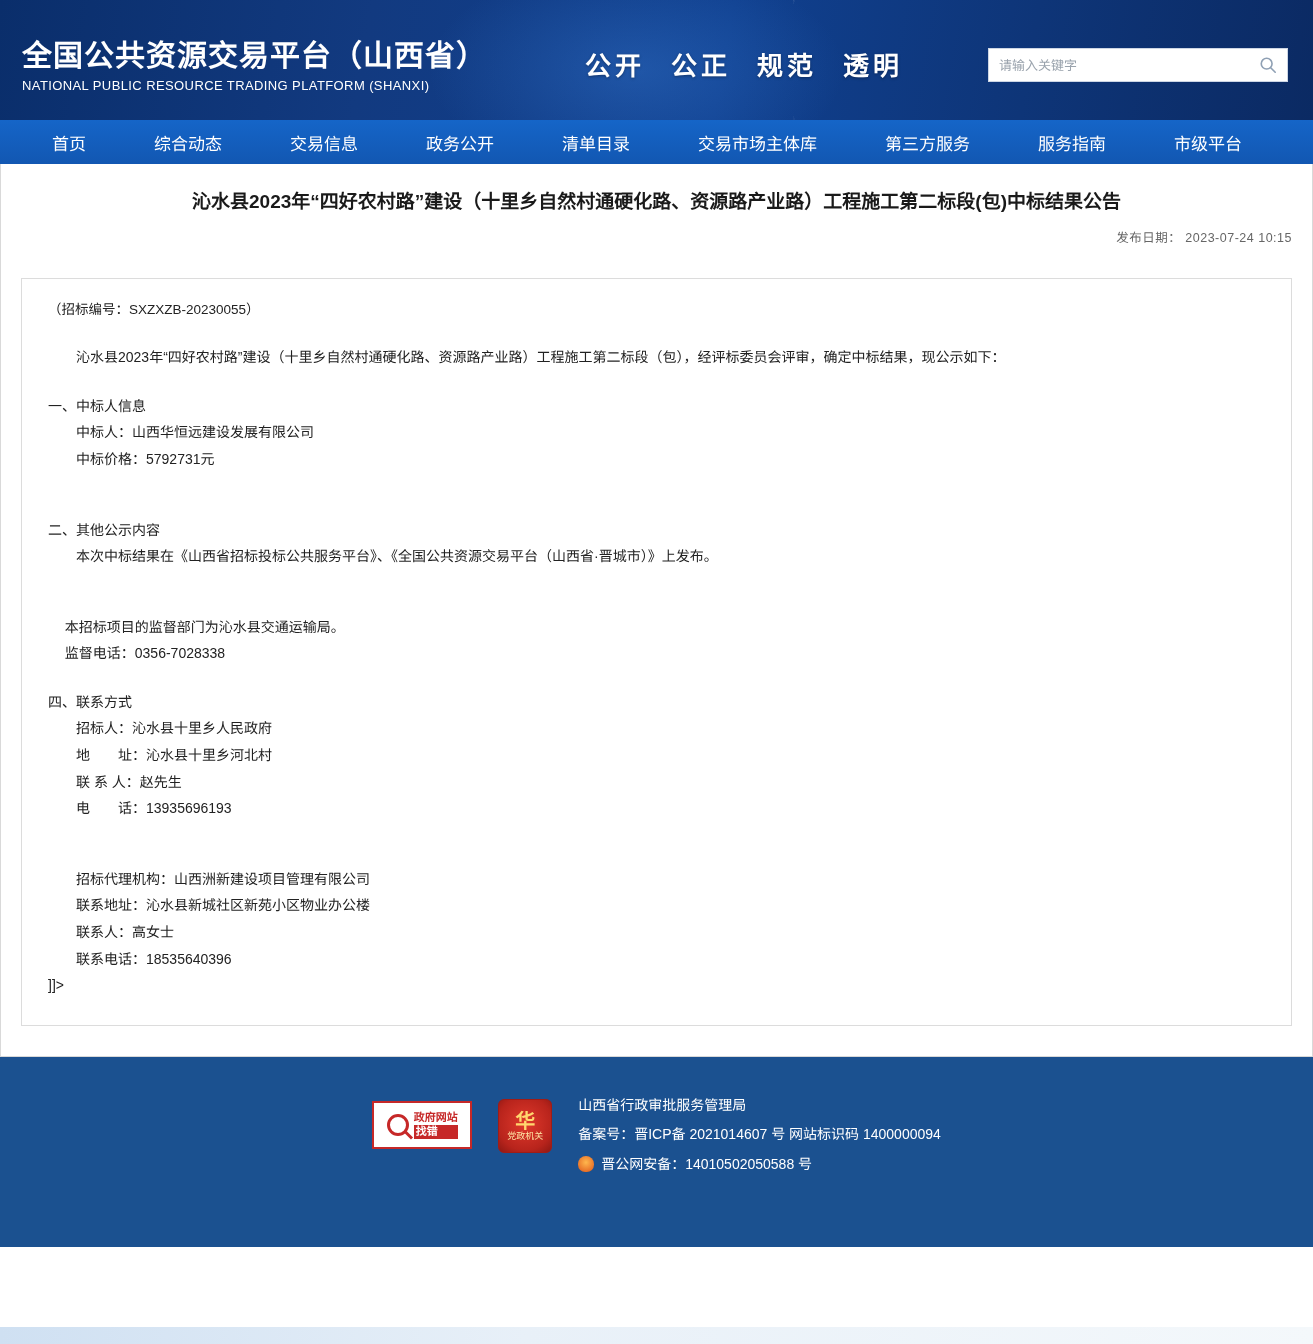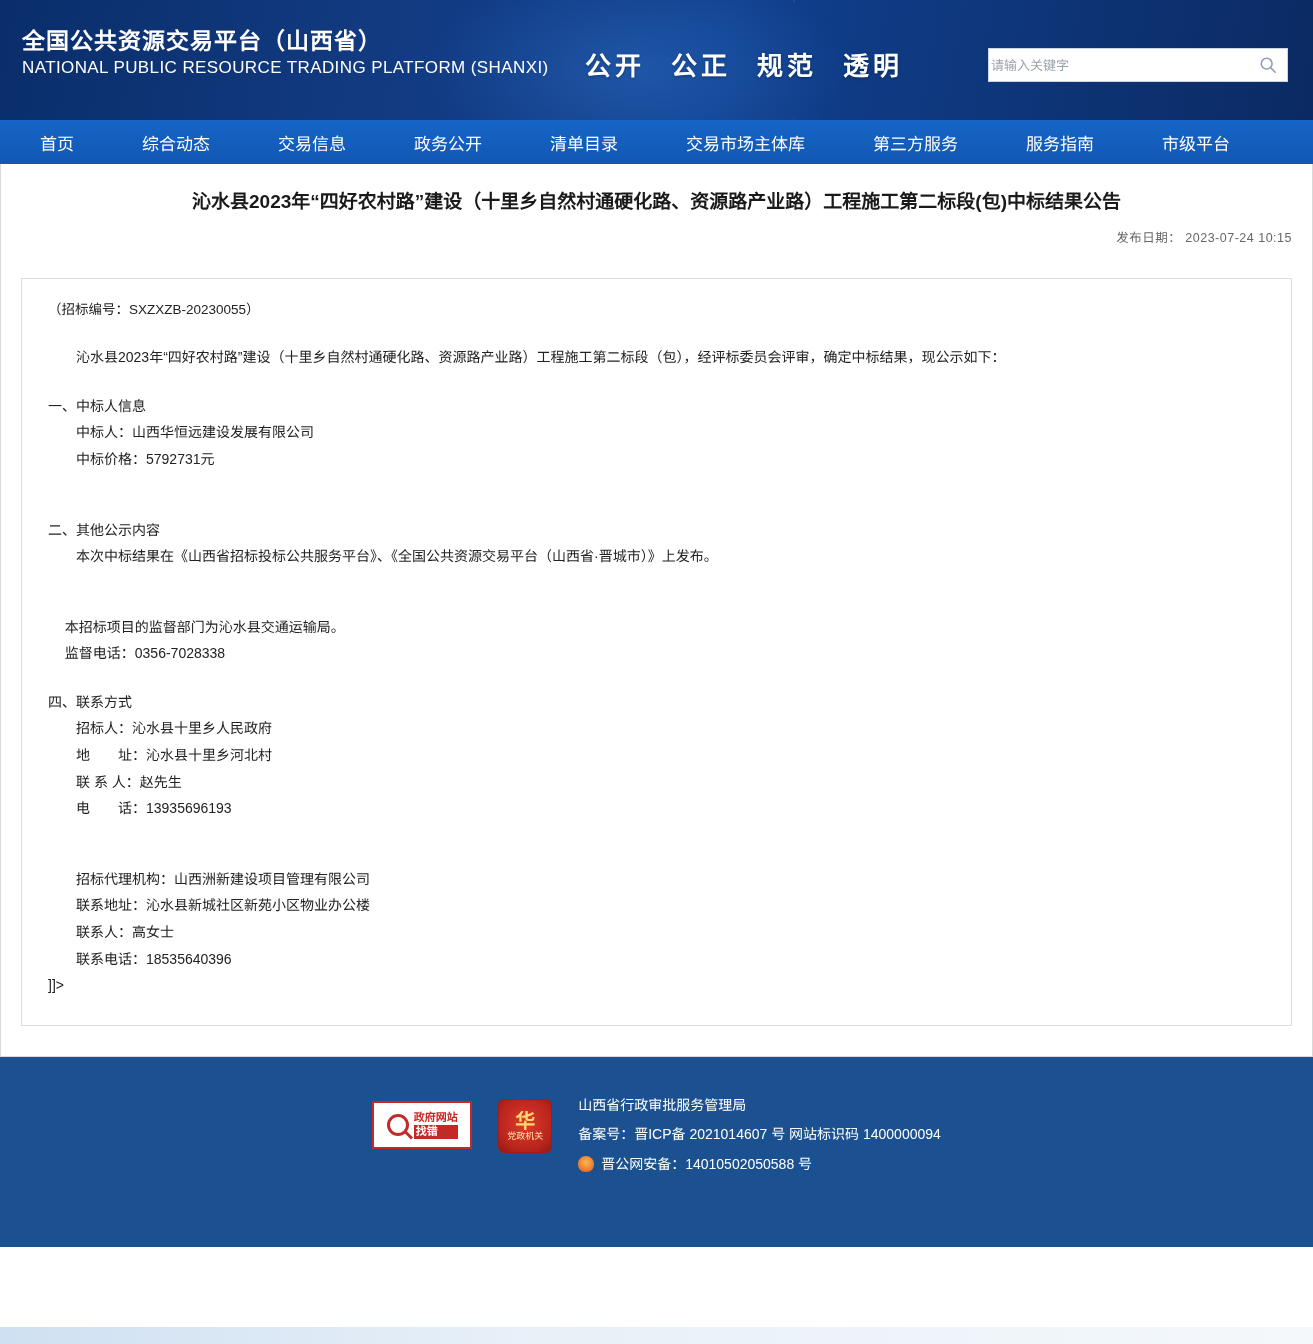--- a/index.html
+++ b/index.html
@@ -40,28 +40,29 @@
       linear-gradient(70deg, rgba(255,255,255,0.04) 0 2px, rgba(255,255,255,0) 2px 60px),
       linear-gradient(150deg, rgba(255,255,255,0.05) 0 1px, rgba(255,255,255,0) 1px 30px);
   }
   .brand {
     position: absolute;
     left: 22px; top: 28px;
     color: #ffffff;
     z-index: 3;
   }
   .brand-cn {
-    font-size: 23px;
+    font-size: 30px;
     font-weight: bold;
     letter-spacing: 1px;
     line-height: 1.15;
     white-space: nowrap;
+    margin-top: 11px;
   }
   .brand-en {
-    font-size: 17px;
+    font-size: 13px;
     letter-spacing: 0.4px;
     margin-top: 4px;
     white-space: nowrap;
   }
   .slogan {
     position: absolute;
     left: 585px; top: 45px;
     z-index: 3;
     display: flex;
     gap: 26px;
@@ -80,42 +81,42 @@
     border: 1px solid #cdd6e4;
     display: flex;
     align-items: center;
     z-index: 3;
   }
   .search-box input {
     flex: 1;
     height: 100%;
     border: none;
     outline: none;
-    padding: 0 2px;
+    padding: 0 10px;
     font-size: 13px;
     color: #333;
     font-family: "Liberation Sans", sans-serif;
     background: transparent;
   }
   .search-box input::placeholder { color: #9aa3ad; }
   .search-btn {
     width: 38px; height: 100%;
     display: flex; align-items: center; justify-content: center;
     cursor: pointer;
     background: transparent;
     border: none;
   }
 
   
   .nav {
     height: 44px;
     background: linear-gradient(180deg, #1565c8 0%, #1257b2 100%);
     display: flex;
     align-items: stretch;
-    padding-left: 6px;
+    padding-left: 18px;
   }
   .nav-item {
     color: #ffffff;
     font-size: 17px;
     display: flex;
     align-items: center;
     justify-content: center;
     padding: 0 34px;
     cursor: pointer;
     white-space: nowrap;

